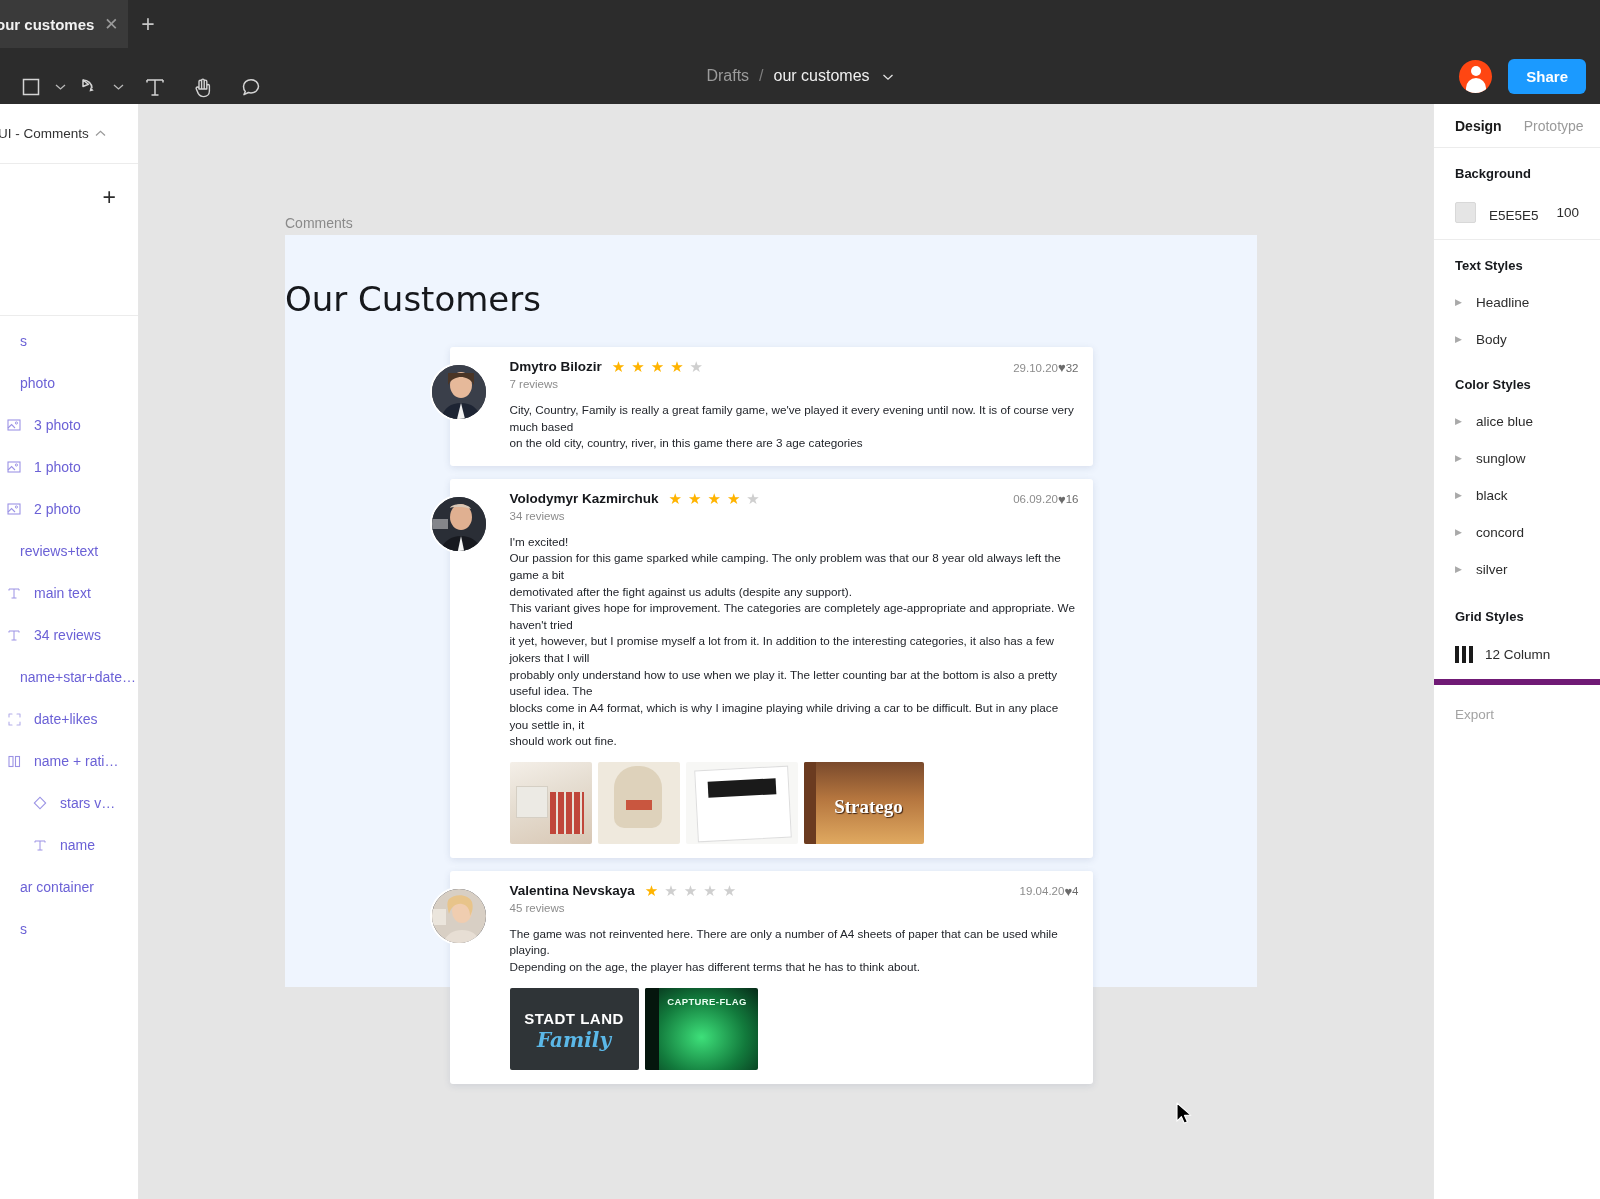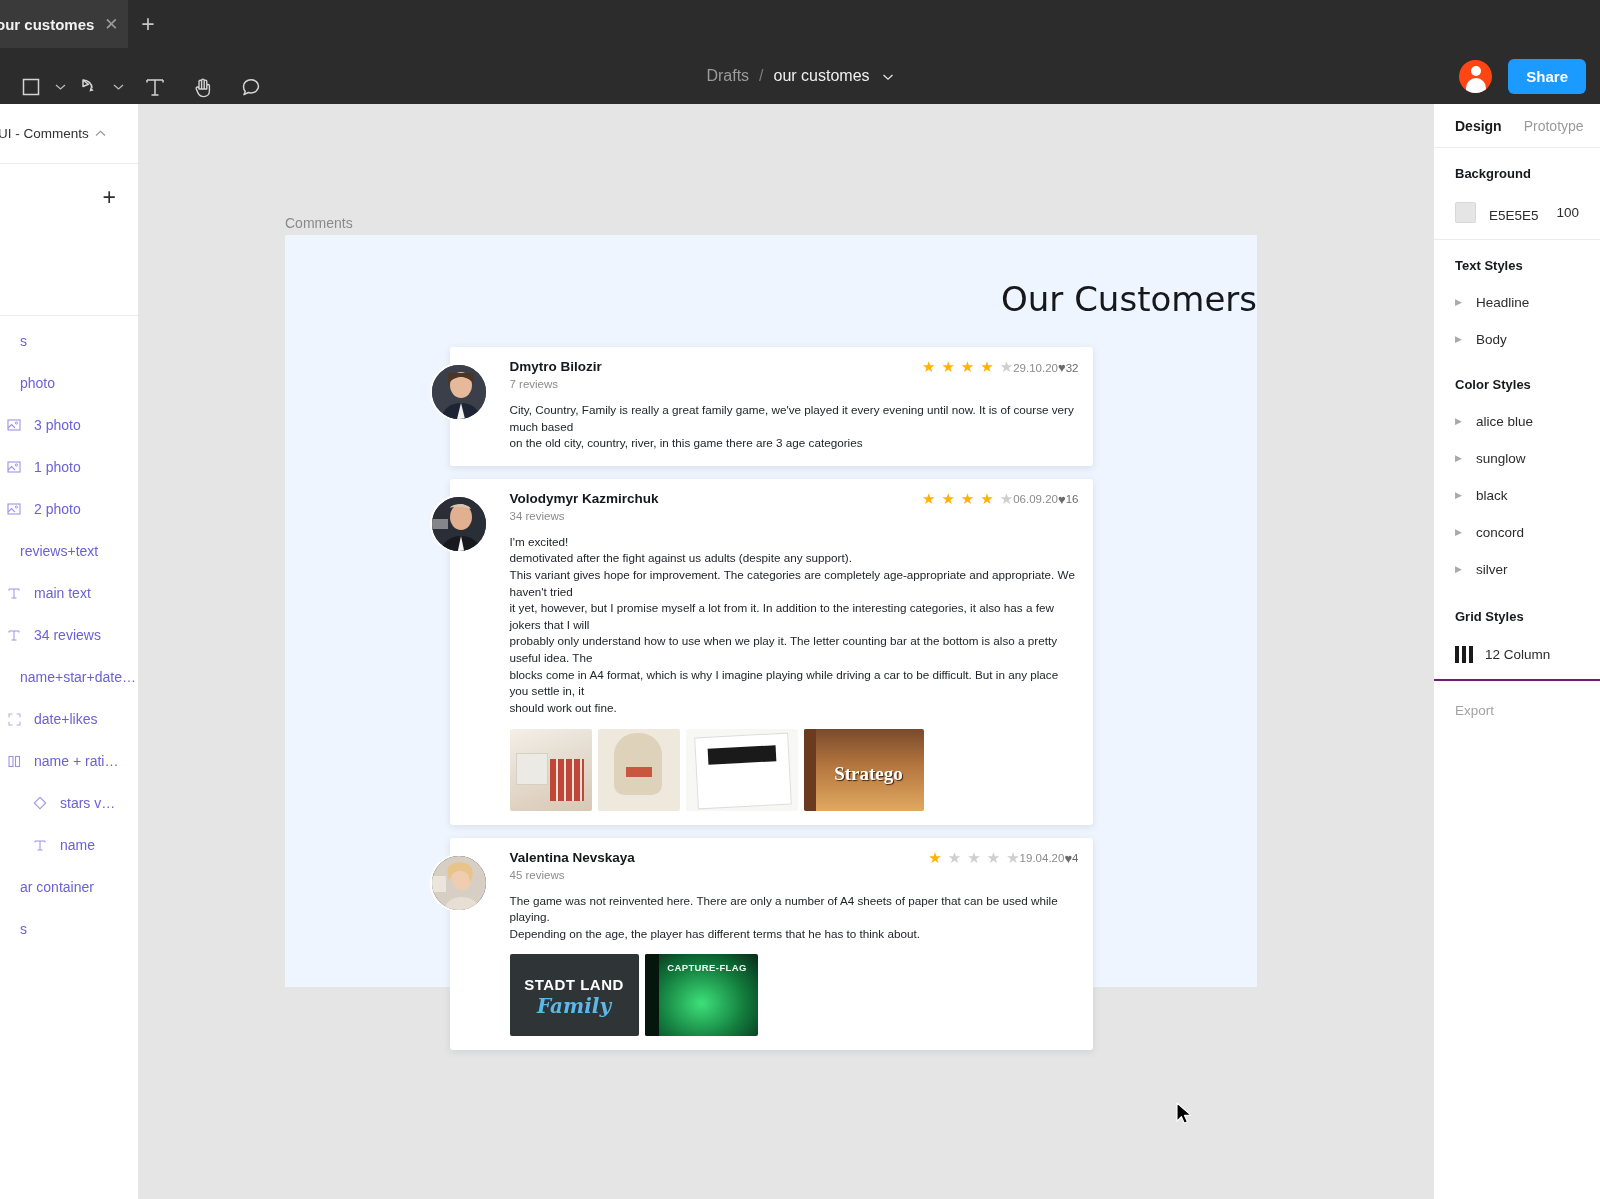--- a/index.html
+++ b/index.html
@@ -140,21 +140,21 @@
   .frame-label {
     position: absolute; left: 146px; top: 111px;
     font-size: 14px; color: #8a8a8a;
   }
   .frame {
     position: absolute; left: 146px; top: 131px;
     width: 972px; height: 752px;
     background: #eff5fe;
   }
   .page-title {
-    text-align: right; font-size: 34px; color: #16181c;
+    text-align: left; font-size: 34px; color: #16181c;
     padding-top: 44px; font-weight: 400;
     font-family: "DejaVu Sans", sans-serif;
   }
 
   
   .cards { position: relative; margin-top: 28px; }
   .card {
     position: relative;
     margin: 0 auto;
     width: 643px;
@@ -165,21 +165,21 @@
   .card + .card { margin-top: 13px; }
   .card-inner { padding: 12px 14px 14px 60px; }
   .card-avatar {
     position: absolute; left: -20px; top: 16px;
     width: 58px; height: 58px; border-radius: 50%;
     overflow: hidden; background: #2b2f3a;
     border: 2px solid #fff;
   }
   .card-head { display: flex; align-items: flex-start; }
   .card-head-left { flex: 1; }
-  .name-row { display: flex; align-items: center; gap: 10px; justify-content: space-between; }
+  .name-row { display: flex; align-items: center; gap: 10px; }
   .reviewer-name { font-size: 13.5px; font-weight: 700; color: #16181c; }
   .stars { display: flex; gap: 6px; }
   .star { font-size: 15px; line-height: 1; color: #cfcfcf; }
   .star.on { color: #ffb400; }
   .reviews-count { font-size: 11.5px; color: #8c8c8c; margin-top: 4px; }
   .meta { display: flex; align-items: center; padding-top: 2px; }
   .meta-date { font-size: 11.5px; color: #8c8c8c; }
   .meta-heart { color: #6b6b6b; font-size: 13px; line-height: 1; }
   .meta-likes { font-size: 11.5px; color: #6b6b6b; }
   .card-body {
@@ -242,21 +242,21 @@
   .rp-opacity { margin-left: auto; font-size: 13.5px; color: #2c2c2c; }
   .rp-style-row {
     display: flex; align-items: center; gap: 12px;
     margin-top: 22px; cursor: pointer;
   }
   .tri { color: #a9a9a9; font-size: 9px; line-height: 1; width: 9px; }
   .rp-style-label { font-size: 13.5px; color: #2c2c2c; }
   .grid-icon { display:flex; gap:3px; }
   .grid-icon i { display:block; width:4px; height:17px; background:#1a1a1a; }
   .rp-export {
-    border-top: 2px solid #701a75; padding: 22px 21px;
+    border-top: 6px solid #701a75; padding: 22px 21px;
     font-size: 13.5px; color: #a3a3a3;
   }
 </style>
 </head>
 <body>
 
 <div class="app">
 
   <div class="tabstrip">
     <div class="tabstrip-bg-right" style="left:128px;width:1472px;"></div>
@@ -529,20 +529,21 @@
                   <div class="reviews-count">34 reviews</div>
                 </div>
                 <div class="meta">
                   <span class="meta-date">06.09.20</span>
                   <span class="meta-heart">♥</span>
                   <span class="meta-likes">16</span>
                 </div>
               </div>
               <div class="card-body">
                 <p>I'm excited!</p>
+                <p>Our passion for this game sparked while camping. The only problem was that our 8 year old always left the game a bit</p>
                 <p>demotivated after the fight against us adults (despite any support).</p>
                 <p>This variant gives hope for improvement. The categories are completely age-appropriate and appropriate. We haven't tried</p>
                 <p>it yet, however, but I promise myself a lot from it. In addition to the interesting categories, it also has a few jokers that I will</p>
                 <p>probably only understand how to use when we play it. The letter counting bar at the bottom is also a pretty useful idea. The</p>
                 <p>blocks come in A4 format, which is why I imagine playing while driving a car to be difficult. But in any place you settle in, it</p>
                 <p>should work out fine.</p>
               </div>
               <div class="photo-row">
                 <div class="photo ph1"></div>
                 <div class="photo ph2"></div>

